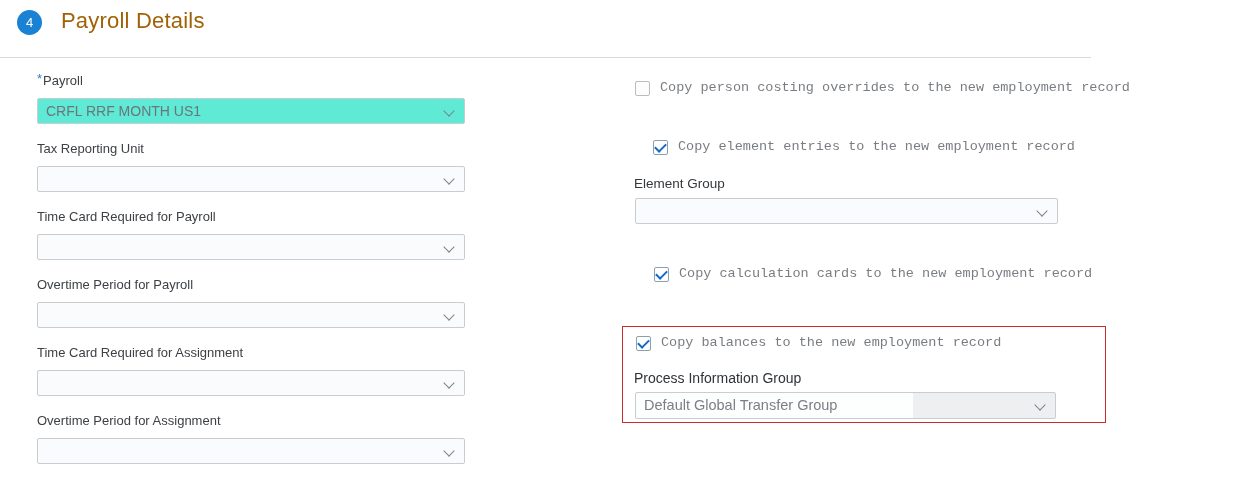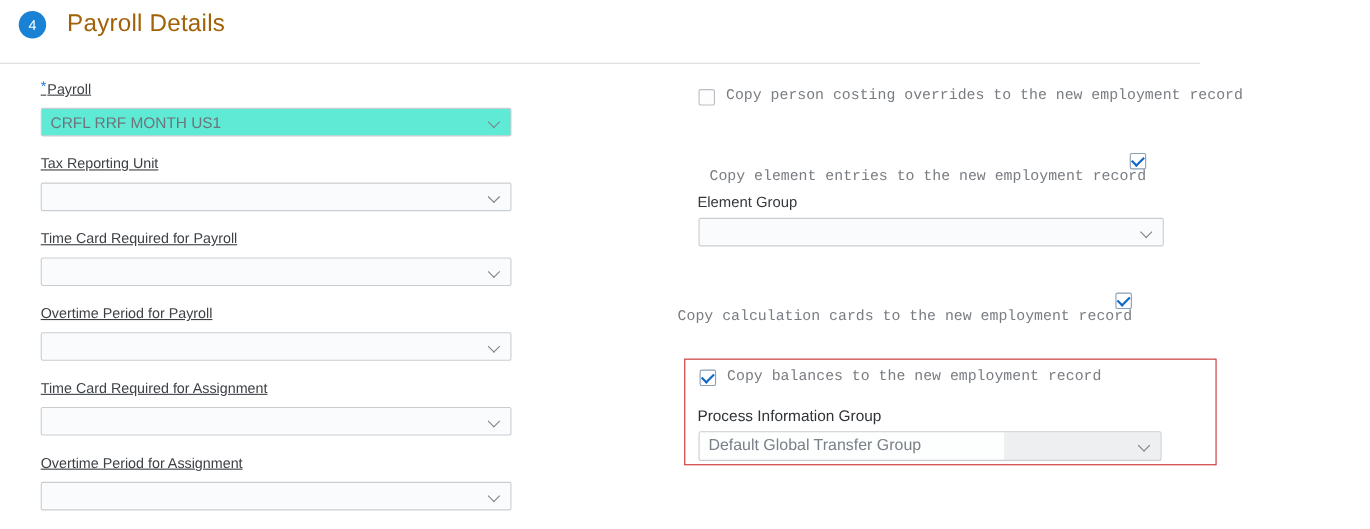--- a/index.html
+++ b/index.html
@@ -11,21 +11,21 @@
   .step-circle { position:absolute; left:17px; top:10px; width:25px; height:25px;
                  border-radius:50%; background:#1a82d4; color:#ffffff; font-size:13px;
                  display:flex; align-items:center; justify-content:center; }
   .page-title  { position:absolute; left:61px; top:8px; font-size:22px; color:#a16207;
                  font-weight:400; letter-spacing:0.2px; }
   .divider     { position:absolute; left:0; top:57px; width:1091px; height:1px;
                  background:#d8dadb; }
 
   
   .field-group { position:absolute; left:37px; width:428px; }
-  .field-label { font-size:13px; color:#3d4145; line-height:16px;text-decoration:underline; }
+  .field-label { font-size:13px; color:#3d4145; line-height:16px; }
   .req         { color:#2a7fd0; position:relative; top:-2px; margin-right:1px; }
   .select-box  { position:absolute; top:25px; left:0; width:428px; height:26px;
                  border:1px solid #c9cdd1; background:#fafbfc; border-radius:2px;
                  cursor:pointer; }
   .select-box.filled { background:#5eead4; }
   .select-text { position:absolute; left:8px; top:0; right:30px; line-height:24px;
                  font-size:14px; color:#6e747b; white-space:nowrap; overflow:hidden; }
   .chevron     { position:absolute; right:11px; top:8px; width:8px; height:8px;
                  border-right:1.5px solid #7d838a; border-bottom:1.5px solid #7d838a;
                  transform:rotate(45deg); }
@@ -108,32 +108,32 @@
       <div class="select-text"></div>
       <div class="chevron"></div>
     </div>
   </div>
 
   <div class="cb-row" style="left:635px; top:80px;">
     <div class="checkbox"></div>
     <div class="cb-label">Copy person costing overrides to the new employment record</div>
   </div>
 
-  <div class="cb-row" style="left:635px; top:139px;flex-direction:column;">
+  <div class="cb-row" style="left:653px; top:139px;">
     <div class="checkbox checked"></div>
     <div class="cb-label">Copy element entries to the new employment record</div>
   </div>
 
   <div class="section-label" style="left:634px; top:176px;">Element Group</div>
   <div class="rt-select" style="left:635px; top:198px; width:423px;">
     <div class="select-text"></div>
     <div class="chevron"></div>
   </div>
 
-  <div class="cb-row" style="left:606px; top:266px;flex-direction:column;">
+  <div class="cb-row" style="left:654px; top:266px;">
     <div class="checkbox checked"></div>
     <div class="cb-label">Copy calculation cards to the new employment record</div>
   </div>
 
   <div class="highlight-box">
     <div class="cb-row" style="left:13px; top:8px;">
       <div class="checkbox checked"></div>
       <div class="cb-label">Copy balances to the new employment record</div>
     </div>
     <div class="section-label" style="left:11px; top:43px; font-size:14px; color:#2f3337;text-align:right;">Process Information Group</div>

